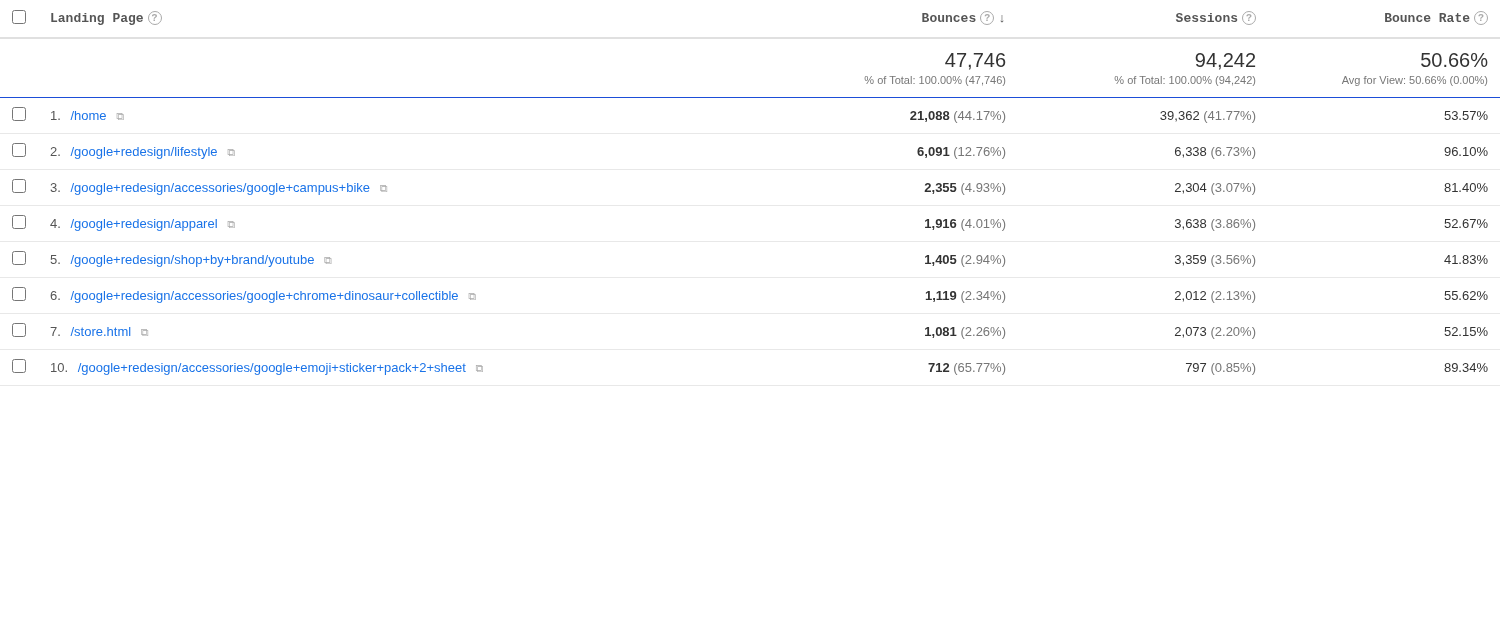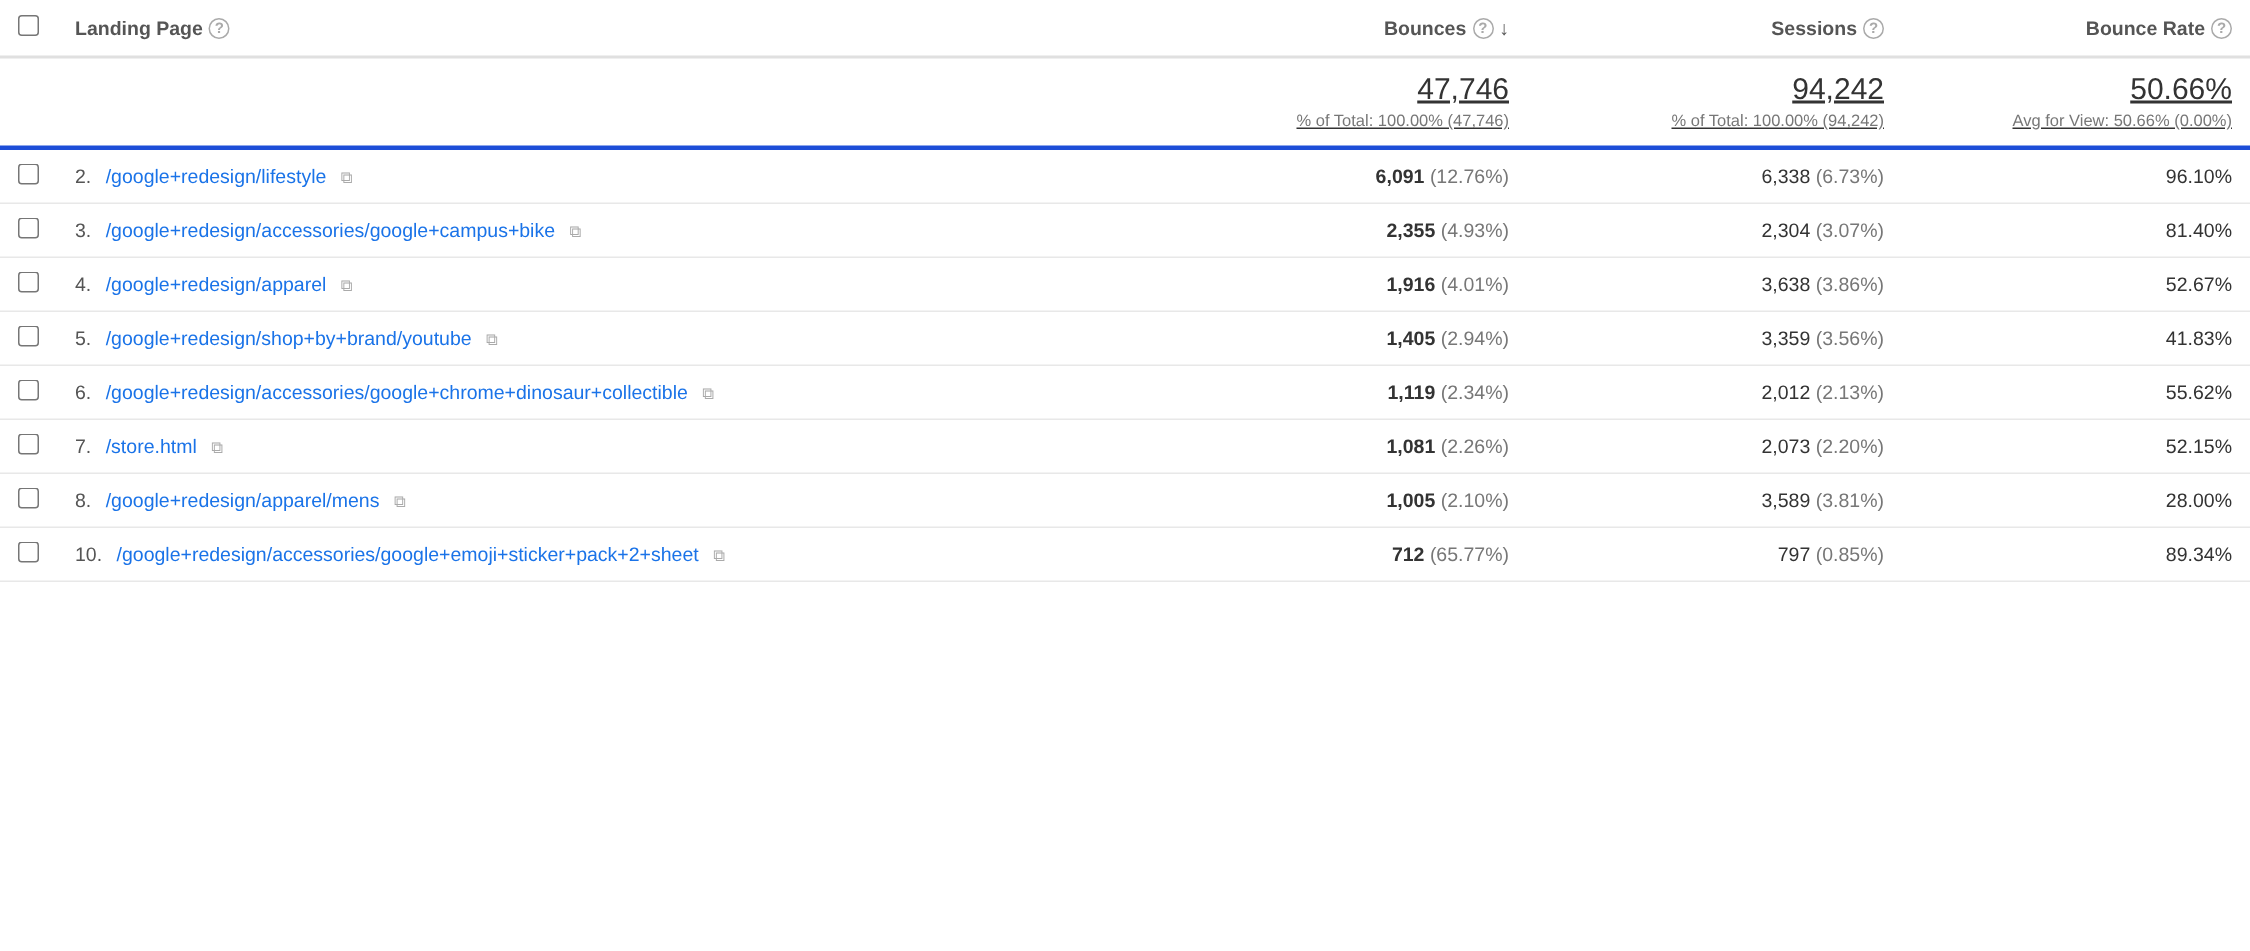--- a/index.html
+++ b/index.html
@@ -21,24 +21,23 @@
       padding: 10px 12px;
       text-align: left;
       font-weight: 600;
       color: #555;
       font-size: 13px;
       vertical-align: middle;
       border-bottom: 2px solid #e0e0e0;
     }
     .summary-row td {
       padding: 10px 12px;
-      border-bottom: 3px solid #1d4ed8;
+      border-bottom: 1px solid #1d4ed8;
       text-align: right;
       vertical-align: middle;
-      text-decoration: underline;
     }
     .summary-row td:first-child {
       text-align: left;
     }
     .summary-value {
       font-size: 20px;
       font-weight: 400;
       color: #333;
       display: block;
     }
@@ -110,22 +109,23 @@
       vertical-align: middle;
     }
     .sort-icon {
       display: inline-block;
       margin-left: 4px;
       color: #555;
       vertical-align: middle;
     }
     .th-inner {
       display: flex;
-      align-items: flex-end;
+      align-items: flex-start;
       justify-content: flex-end;
+      font-family: Liberation Mono, monospace;
     }
     .th-inner.left {
       justify-content: flex-start;
     }
     .checkbox-input {
       width: 14px;
       height: 14px;
       cursor: pointer;
     }
   </style>
@@ -177,20 +177,41 @@
       <td class="sessions-col">
         <span class="summary-value">94,242</span>
         <span class="summary-sub">% of Total: 100.00% (94,242)</span>
       </td>
       <td class="bounce-rate-col">
         <span class="summary-value">50.66%</span>
         <span class="summary-sub">Avg for View: 50.66% (0.00%)</span>
       </td>
     </tr>
 
+  <tr>
+      <td class="checkbox-col">
+        <input type="checkbox" class="checkbox-input" style="">
+      </td>
+      <td class="page-col">
+        <span class="row-num">1.</span>
+        <a class="page-link" href="#">/home</a>
+        <span class="copy-icon" title="Copy">⧉</span>
+      </td>
+      <td class="bounces-col">
+        <span class="bold-val">21,088</span>
+        <span class="pct-val"> (44.17%)</span>
+      </td>
+      <td class="sessions-col">
+        <span>39,362</span>
+        <span class="pct-val"> (41.77%)</span>
+      </td>
+      <td class="bounce-rate-col">
+        <span>53.57%</span>
+      </td>
+    </tr>
       <tr>
       <td class="checkbox-col">
         <input type="checkbox" class="checkbox-input" style="">
       </td>
       <td class="page-col">
         <span class="row-num">2.</span>
         <a class="page-link" href="#">/google+redesign/lifestyle</a>
         <span class="copy-icon" title="Copy">⧉</span>
       </td>
       <td class="bounces-col">
@@ -301,41 +322,20 @@
       <td class="bounces-col">
         <span class="bold-val">1,081</span>
         <span class="pct-val"> (2.26%)</span>
       </td>
       <td class="sessions-col">
         <span>2,073</span>
         <span class="pct-val"> (2.20%)</span>
       </td>
       <td class="bounce-rate-col">
         <span>52.15%</span>
-      </td>
-    </tr>
-      <tr>
-      <td class="checkbox-col">
-        <input type="checkbox" class="checkbox-input" style="">
-      </td>
-      <td class="page-col">
-        <span class="row-num">8.</span>
-        <a class="page-link" href="#">/google+redesign/apparel/mens</a>
-        <span class="copy-icon" title="Copy">⧉</span>
-      </td>
-      <td class="bounces-col">
-        <span class="bold-val">1,005</span>
-        <span class="pct-val"> (2.10%)</span>
-      </td>
-      <td class="sessions-col">
-        <span>3,589</span>
-        <span class="pct-val"> (3.81%)</span>
-      </td>
-      <td class="bounce-rate-col">
-        <span>28.00%</span>
       </td>
     </tr>
       <tr>
       <td class="checkbox-col">
         <input type="checkbox" class="checkbox-input" style="">
       </td>
       <td class="page-col">
         <span class="row-num">10.</span>
         <a class="page-link" href="#">/google+redesign/accessories/google+emoji+sticker+pack+2+sheet</a>
         <span class="copy-icon" title="Copy">⧉</span>

